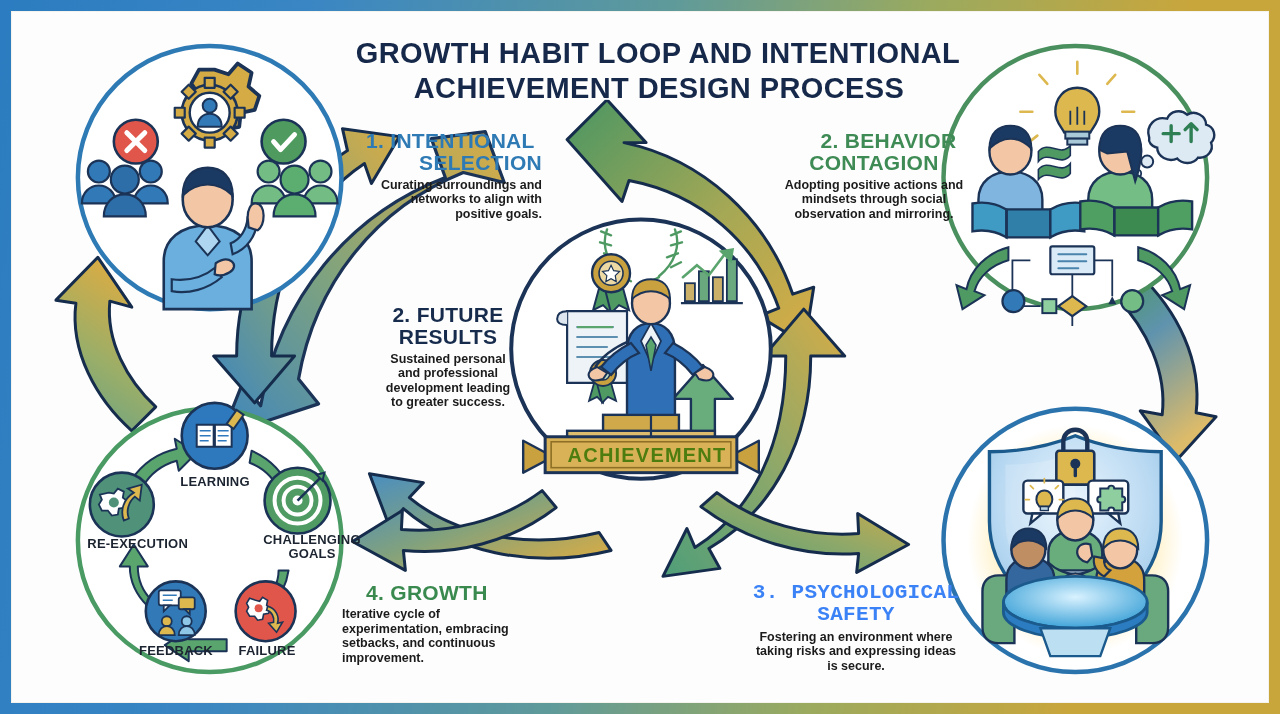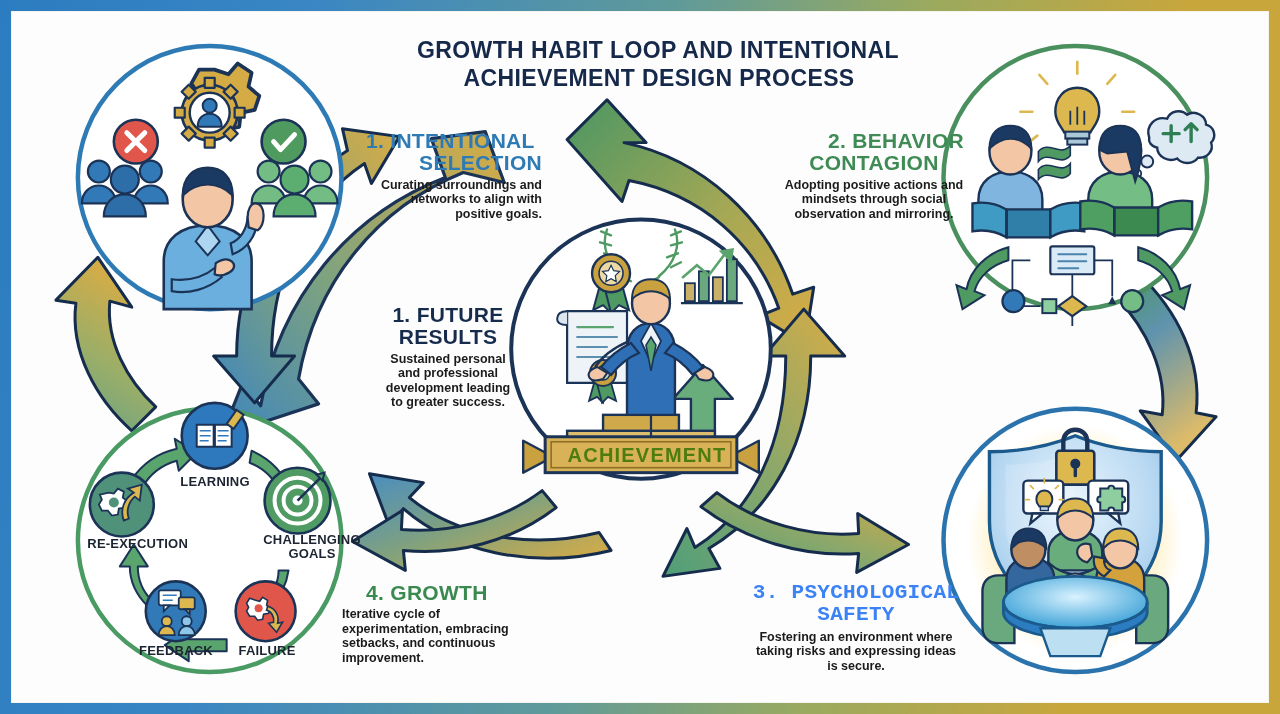--- a/index.html
+++ b/index.html
@@ -37,39 +37,39 @@
   .t-blue   { color: #2e7ab5; }
   .t-green  { color: #3f8b55; }
   .t-navy   { color: #172c4d; }
   .t-dgreen { color: #3a8a50; }
   .t-dblue  { color: #3b82f6; font-family: Liberation Mono, monospace; }
 
   #step1 { left: 352px; top: 118px; width: 178px; text-align: right; }
   #step1 .title { text-align: left; padding-left: 2px; }
   #step1 .title .l2 { display:block; text-align: right; }
   #step2 { left: 772px; top: 118px; width: 180px; text-align: center; }
-  #step2 .title .l1 { display:block; text-align:right;margin-left:29px; }
+  #step2 .title .l1 { display:block; text-align:center;margin-left:29px; }
   #step2 .title .l2 { display:block; text-align:center; }
   #step3 { left: 738px; top: 570px; width: 212px; text-align: center; }
   #step3 .title .l1 { display:block; }
   #step3 .title .l2 { display:block; }
   #step4 { left: 330px; top: 570px; width: 200px; text-align: left; }
   #step4 .title .l1 { display:block; padding-left: 24px; }
   #step4 .title .l2 { display:block; padding-left: 34px; }
   #step4 .desc { text-align: left; }
   #step5 { left: 368px; top: 292px; width: 136px; text-align: center; }
   #step5 .title .l1 { display:block; }
   #step5 .title .l2 { display:block; }
   #step5 .desc { }
 
   
   #heading {
     position: absolute; left: 316px; top: 24px; width: 660px;
     text-align: center; color: #16294a;
-    font-size: 23px; font-weight: bold; line-height: 1.22;
+    font-size: 29px; font-weight: bold; line-height: 1.22;
     letter-spacing: 0.4px;
     text-shadow: 1.5px 1.5px 0 rgba(255,255,255,0.85);
   }
   #heading .l1, #heading .l2 { display: block; }
   #heading .l2 { margin-left: 2px; }
 
   
   .loop-label {
     position: absolute; font-size: 13px; font-weight: bold;
     color: #1b2430; text-align: center; line-height: 1.08;
@@ -540,21 +540,21 @@
 
   <div class="step" id="step4">
     <div class="title t-dgreen">
       <span class="l1">4. GROWTH</span>
     </div>
     <div class="desc">Iterative cycle of experimentation, embracing setbacks, and continuous improvement.</div>
   </div>
 
   <div class="step" id="step5">
     <div class="title t-navy">
-      <span class="l1">1. FUTURE</span>
+      <span class="l1">2. FUTURE</span>
       <span class="l2">RESULTS</span>
     </div>
     <div class="desc">Sustained personal and professional development leading to greater success.</div>
   </div>
 
   <div id="ach-label">ACHIEVEMENT</div>
 
   <div class="loop-label" id="ll-learning">LEARNING</div>
   <div class="loop-label" id="ll-goals">CHALLENGING GOALS</div>
   <div class="loop-label" id="ll-failure">FAILURE</div>

